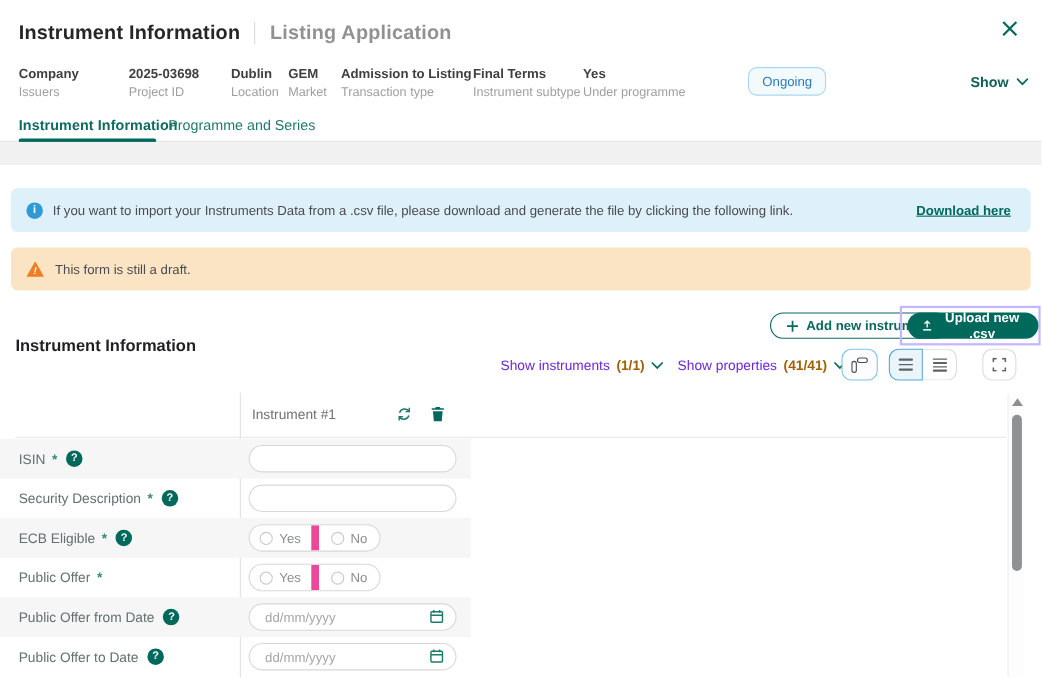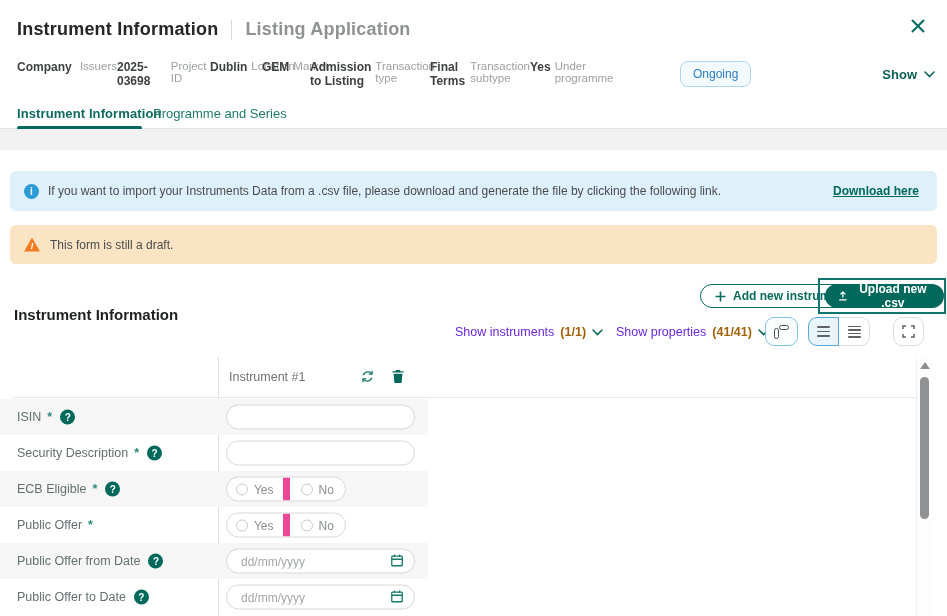--- a/index.html
+++ b/index.html
@@ -9,21 +9,21 @@
 
   
   .title-row { position:absolute; left:17px; top:19px; display:flex; align-items:center; gap:13px; }
   .page-title { font-size:18px; font-weight:bold; color:#262626; letter-spacing:.2px; }
   .title-sep { width:1px; height:20px; background:#d9d9d9; }
   .page-subtitle { font-size:18px; font-weight:bold; color:#8f9193; letter-spacing:.2px; }
   .close-btn { position:absolute; top:16px; right:19px; width:20px; height:20px; cursor:pointer; }
   .close-btn svg { display:block; }
 
   .meta-row { position:absolute; left:17px; top:60px; right:12px; display:flex; align-items:flex-start; }
-  .meta-item { display:flex; flex-direction:row; gap:4px;justify-content:space-between; }
+  .meta-item { display:flex; flex-direction:column; gap:4px;justify-content:space-between; }
   .meta-item:nth-child(1){ width:100px; }
   .meta-item:nth-child(2){ width:93px; }
   .meta-item:nth-child(3){ width:52px; }
   .meta-item:nth-child(4){ width:48px; }
   .meta-item:nth-child(5){ width:120px; }
   .meta-item:nth-child(6){ width:100px; }
   .meta-item:nth-child(7){ width:110px; }
   .meta-value { font-size:12px; font-weight:bold; color:#3d3f41; }
   .meta-label { font-size:11.5px; color:#9da0a3; }
   .status-badge { margin-left:40px; margin-top:1px; background:#f3fafe; border:1px solid #abd5f0; color:#2b7bbf; font-size:12px; padding:5px 12px; border-radius:8px; line-height:1.2; }
@@ -43,21 +43,21 @@
   .banner { position:absolute; left:10px; right:10px; display:flex; align-items:center; border-radius:6px; }
   .banner-info { top:171px; height:40px; background:#def0fa; }
   .banner-warning { top:225px; height:39px; background:#fbe4c3; }
   .banner-text { font-size:12px; color:#4a4c4e; }
   .info-icon { width:15px; height:15px; border-radius:50%; background:#2e9bd6; color:#fff; font-size:10px; font-weight:bold; display:flex; align-items:center; justify-content:center; margin:0 9px 0 14px; flex:0 0 auto; font-style:normal; }
   .warn-icon { width:16px; height:14px; background:#ee7d23; clip-path:polygon(50% 0,100% 100%,0 100%); color:#fff; font-size:9px; font-weight:bold; display:flex; align-items:flex-end; justify-content:center; margin:0 10px 0 14px; flex:0 0 auto; line-height:1.1; }
   .banner-link { margin-left:auto; margin-right:18px; font-size:12px; font-weight:bold; color:#00695c; text-decoration:underline; cursor:pointer; white-space:nowrap;padding-left:28px; }
 
   
   .add-btn { position:absolute; left:700px; top:284px; height:24px; display:flex; align-items:center; gap:7px; padding:0 14px; border:1px solid #0b6a5e; border-radius:13px; background:#fff; color:#0b6a5e; font-size:12px; font-weight:bold; cursor:pointer; }
-  .red-box { position:absolute; left:818px; top:278px; width:128px; height:36px; border:2px solid #0f766e; }
+  .red-box { position:absolute; left:818px; top:278px; width:128px; height:36px; border:2px solid #c4b5fd; }
   .upload-btn { position:absolute; left:5px; top:4px; height:24px; display:flex; align-items:center; gap:7px; padding:0 13px; border:none; border-radius:13px; background:#00695c; color:#fff; font-size:12px; font-weight:bold; cursor:pointer; }
 
   
   .section-title { position:absolute; left:14px; top:306px; font-size:15px; font-weight:bold; color:#1f2022; }
   .ctl { position:absolute; display:flex; align-items:center; gap:6px; cursor:pointer; }
   .ctl-instruments { left:455px; top:325px; }
   .ctl-properties { left:616px; top:325px; }
   .ctl-label { font-size:12.5px; color:#6d28d9;text-align:right; }
   .ctl-count { font-size:12.5px; font-weight:bold; color:#a16207; }
   .icon-btn { position:absolute; top:317px; height:29px; background:#fff; display:flex; align-items:center; justify-content:center; cursor:pointer; }
@@ -81,21 +81,21 @@
   
   .col-divider { position:absolute; left:218px; top:357px; width:1px; height:259px; background:#e0e1e2; }
   .tbl-header-label { position:absolute; left:229px; top:370px; font-size:12.5px; color:#6f7275; }
   .tbl-icon { position:absolute; top:369px; width:16px; height:16px; cursor:pointer; }
   .icon-refresh { left:360px; }
   .icon-trash { left:391px; }
   .tbl-header-border { position:absolute; left:14px; top:397px; width:901px; height:1px; background:#e6e7e8; }
 
   .trow { position:absolute; left:0; width:428px; height:36px; }
   .trow-alt { background:#f6f6f7; }
-  .trow-label { position:absolute; left:17px; top:50%; transform:translateY(-50%); display:flex; align-items:flex-start; gap:5px; font-size:12.5px; color:#63706f; }
+  .trow-label { position:absolute; left:17px; top:50%; transform:translateY(-50%); display:flex; align-items:center; gap:5px; font-size:12.5px; color:#63706f; }
   .req { color:#2f8b7c; font-weight:bold; margin-left:1px; }
   .help-icon { width:15px; height:15px; border-radius:50%; background:#00695c; color:#fff; font-size:10px; font-weight:bold; display:flex; align-items:center; justify-content:center; margin-left:3px; font-style:normal; }
 
   .cell-widget { position:absolute; left:226px; top:50%; transform:translateY(-50%); }
   .txt-input { width:189px; height:25px; border:1px solid #d7d8d9; border-radius:13px; background:#fff; outline:none; padding:0 12px; font-size:12px; color:#444; font-family:"Liberation Sans",sans-serif; }
   .date-wrap { position:relative; width:189px; height:25px; }
   .date-input { width:100%; height:100%; border:1px solid #d7d8d9; border-radius:13px; background:#fff; outline:none; padding:0 30px 0 14px; font-size:12px; color:#444; font-family:"Liberation Sans",sans-serif; }
   .date-input::placeholder { color:#a3a6a8; }
   .cal-icon { position:absolute; right:11px; top:5px; width:14px; height:14px; cursor:pointer; }
   .yesno { display:flex; width:120px; height:25px; border:1px solid #d7d8d9; border-radius:13px; background:#fff; overflow:hidden; }
@@ -143,21 +143,21 @@
     <div class="meta-item">
       <span class="meta-value">GEM</span>
       <span class="meta-label">Market</span>
     </div>
     <div class="meta-item">
       <span class="meta-value">Admission to Listing</span>
       <span class="meta-label">Transaction type</span>
     </div>
     <div class="meta-item">
       <span class="meta-value">Final Terms</span>
-      <span class="meta-label">Transaction subtype</span>
+      <span class="meta-label">Instrument subtype</span>
     </div>
     <div class="meta-item">
       <span class="meta-value">Yes</span>
       <span class="meta-label">Under programme</span>
     </div>
     <div class="status-badge">Ongoing</div>
     <div class="show-dd">
       <span class="show-dd-label">Show</span>
       <svg width="11" height="7" viewBox="0 0 11 7">
           <path d="M1 1 L5.5 5.5 L10 1" stroke="#0e6a5e" stroke-width="1.6" fill="none" stroke-linecap="round"></path>

